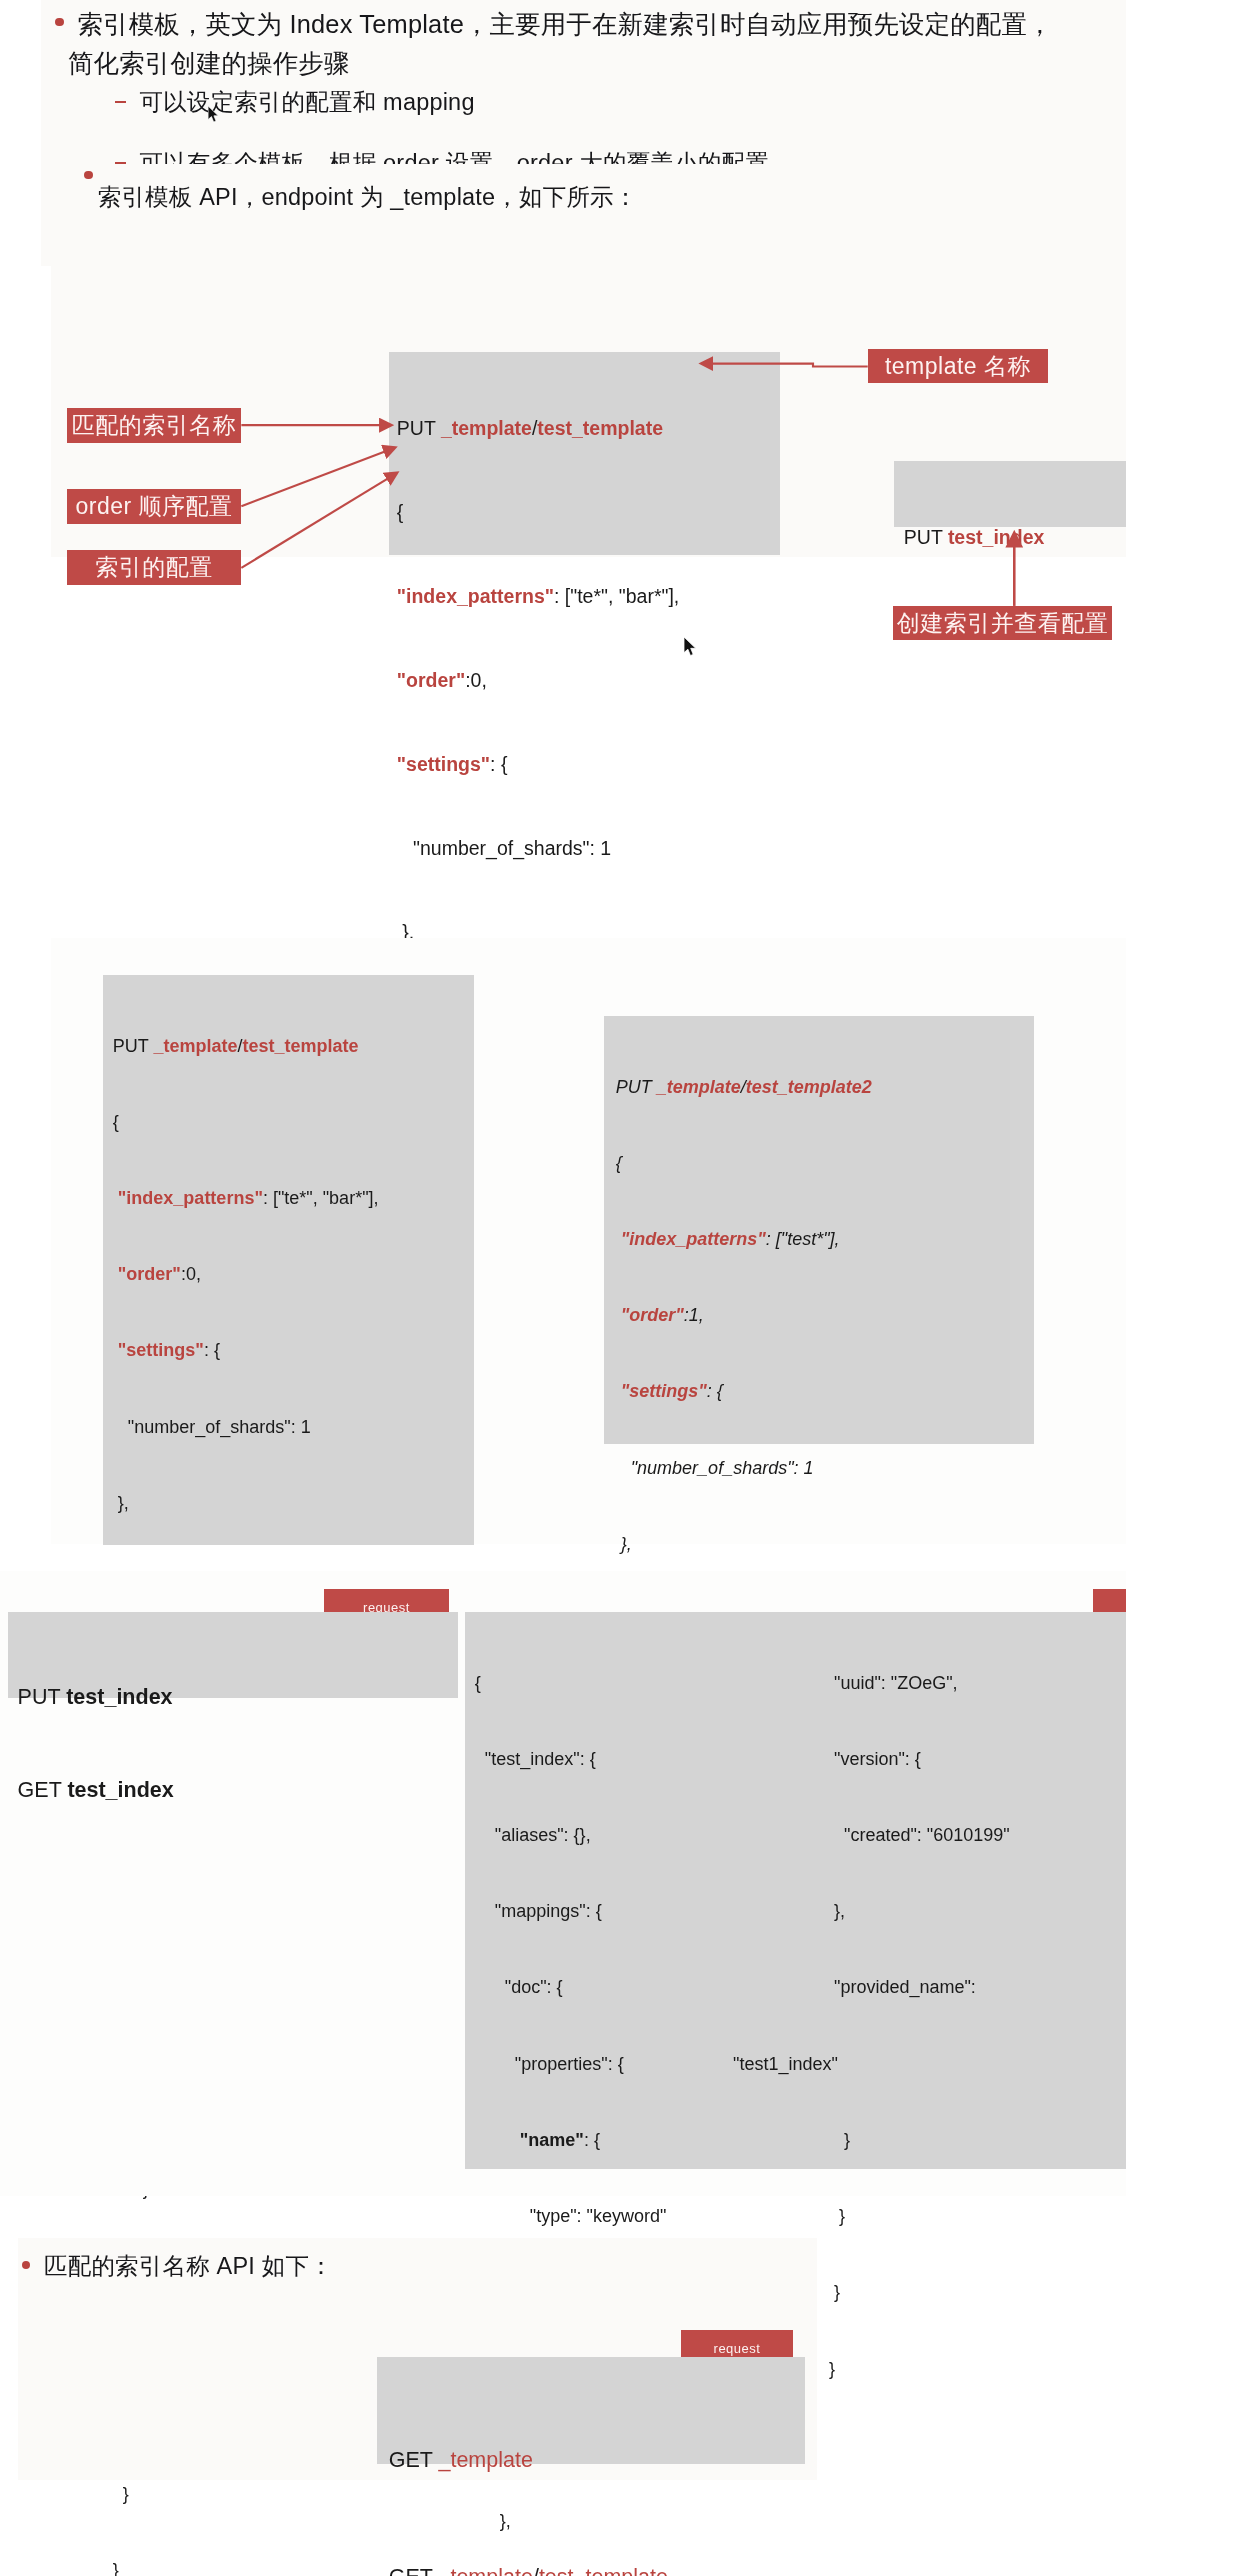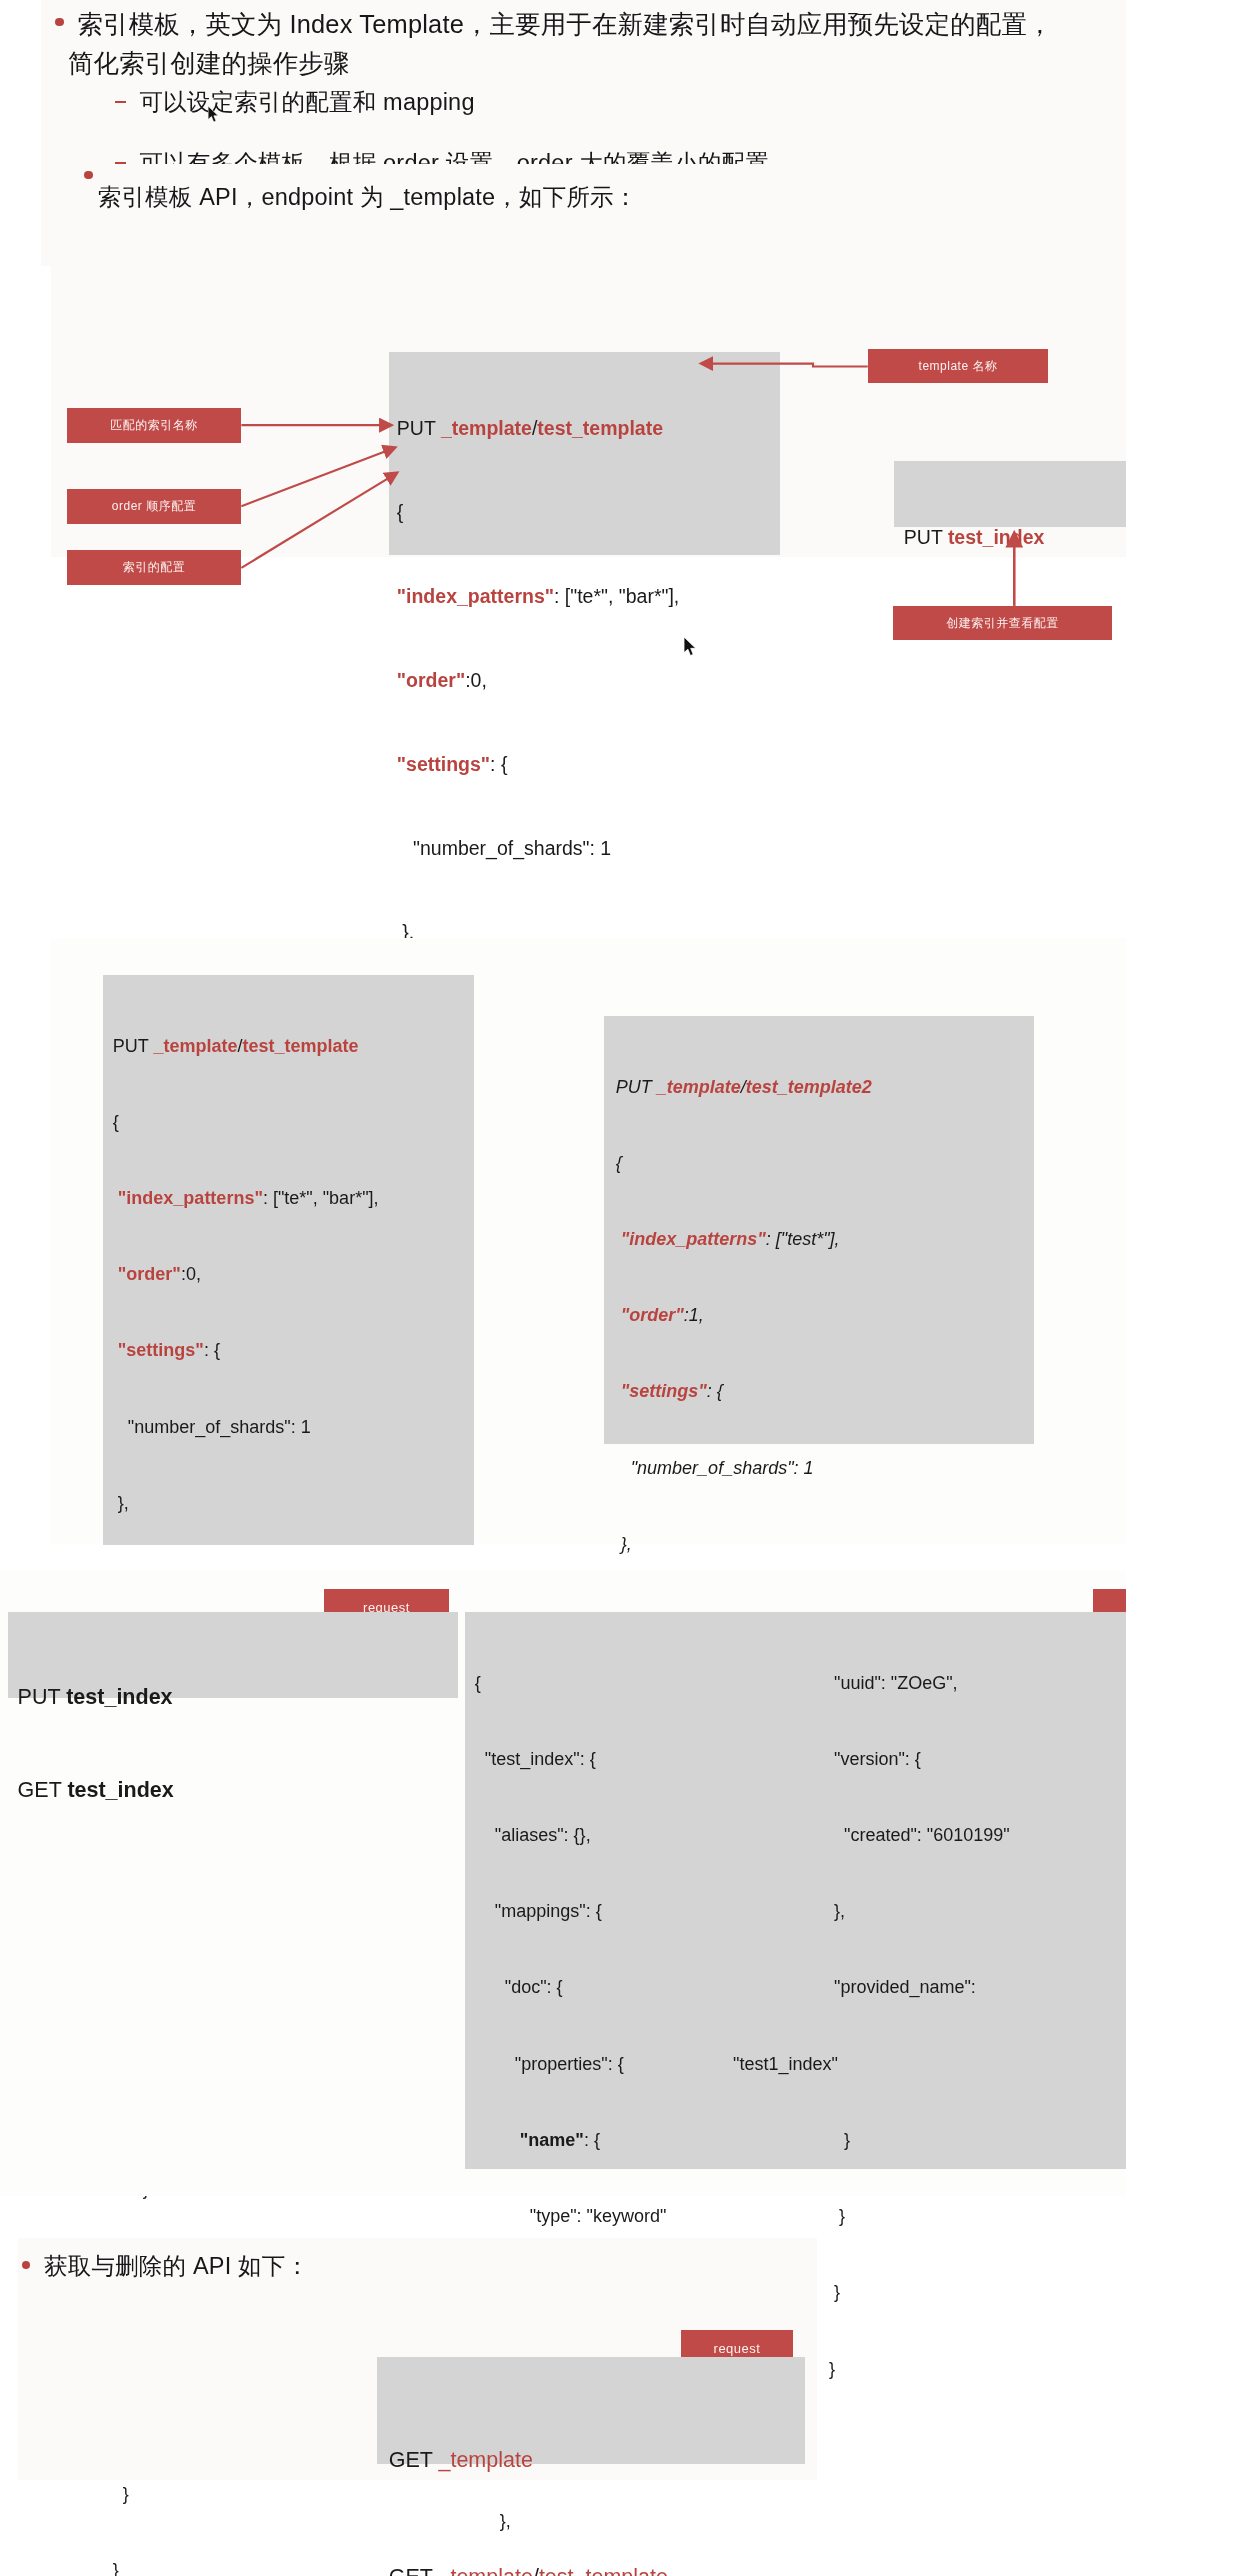--- a/index.html
+++ b/index.html
@@ -28,21 +28,21 @@
         font-size:18px;line-height:25.4px;white-space:pre;box-sizing:border-box;}
   .code .k{color:#b9443f;font-weight:bold;}
   .code .kk{color:#b9443f;}
   .code .b{font-weight:bold;}
   .code .m{color:#1a1a1a;}
   .code.big{font-size:19.5px;line-height:28px;}
   .code.bb{font-size:21.5px;line-height:31px;}
 
   
   .tag{position:absolute;background:#bf4a47;color:#fdf2f1;display:flex;
-       align-items:center;justify-content:center;font-size:12px;letter-spacing:0.5px;
+       align-items:center;justify-content:center;font-size:23px;letter-spacing:0.5px;
        box-sizing:border-box;}
   .tag.sm{font-size:13px;}
 
   
   .conn{position:absolute;left:0;top:0;width:1241px;height:2576px;pointer-events:none;}
 
   
   .cursor{position:absolute;width:0;height:0;}
   .cursor svg{display:block;}
 </style>
@@ -243,21 +243,21 @@
       <div><span class="m">      }</span></div>
       <div><span class="m">     }</span></div>
       <div><span class="m">    }</span></div>
     </div>
   </div>
 
   <div class="panel" style="left:17.6px;top:2238px;width:799px;height:242px;"></div>
 
   <div class="bullet-row" style="left:21.5px;top:2248px;width:586px;">
     <span class="dot" style="margin-top:12.7px;"></span>
-    <span class="btext sub">获取与删除的 API 如下：</span>
+    <span class="btext sub">匹配的索引名称 API 如下：</span>
   </div>
 
   <div class="tag sm" style="left:681px;top:2330px;width:112px;height:37px;">
     <span>request</span>
   </div>
 
   <div class="code bb" style="left:377px;top:2357px;width:428px;height:107px;padding:5.9px 0 0 11.7px;line-height:39px;">
     <div><span class="m">GET</span> <span class="kk">_template</span></div>
     <div><span class="m">GET</span> <span class="kk">_template</span><span class="m">/</span><span class="kk">test_template</span></div>
     

